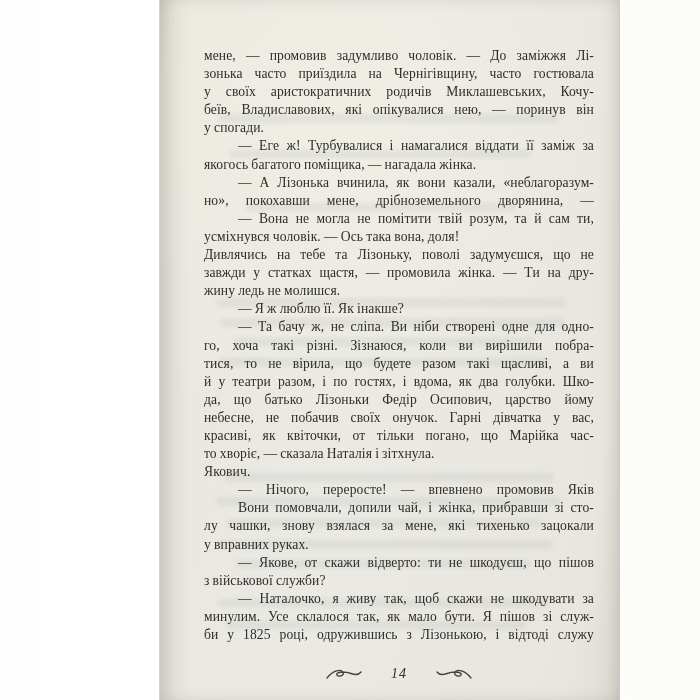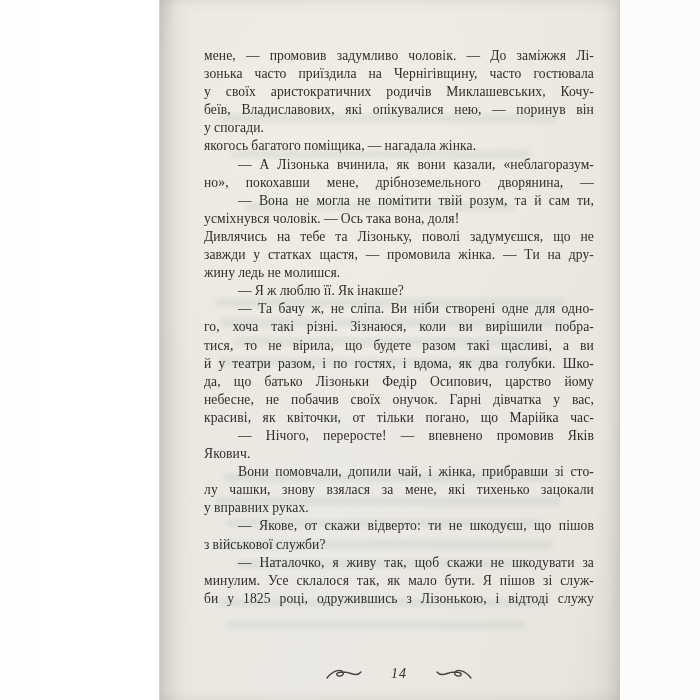--- a/index.html
+++ b/index.html
@@ -79,38 +79,40 @@
       <i style="left:58px;top:599px;width:330px;height:8px"></i>
       <i style="left:66px;top:621px;width:300px;height:8px"></i>
     </div>
 
     <div class="text-block">
         <div class="line">мене, — промовив задумливо чоловік. — До заміжжя Лі-</div>
         <div class="line">зонька часто приїздила на Чернігівщину, часто гостювала</div>
         <div class="line">у своїх аристократичних родичів Миклашевських, Кочу-</div>
         <div class="line">беїв, Владиславових, які опікувалися нею, — поринув він</div>
         <div class="line last">у спогади.</div>
+        <div class="line indent">— Еге ж! Турбувалися і намагалися віддати її заміж за</div>
         <div class="line last">якогось багатого поміщика, — нагадала жінка.</div>
         <div class="line indent">— А Лізонька вчинила, як вони казали, «неблагоразум-</div>
         <div class="line">но», покохавши мене, дрібноземельного дворянина, —</div>
         <div class="line indent">— Вона не могла не помітити твій розум, та й сам ти,</div>
         <div class="line last">усміхнувся чоловік. — Ось така вона, доля!</div>
         <div class="line">Дивлячись на тебе та Лізоньку, поволі задумуєшся, що не</div>
         <div class="line">завжди у статках щастя, — промовила жінка. — Ти на дру-</div>
         <div class="line last">жину ледь не молишся.</div>
         <div class="line indent last">— Я ж люблю її. Як інакше?</div>
         <div class="line indent">— Та бачу ж, не сліпа. Ви ніби створені одне для одно-</div>
         <div class="line">го, хоча такі різні. Зізнаюся, коли ви вирішили побра-</div>
         <div class="line">тися, то не вірила, що будете разом такі щасливі, а ви</div>
         <div class="line">й у театри разом, і по гостях, і вдома, як два голубки. Шко-</div>
         <div class="line">да, що батько Лізоньки Федір Осипович, царство йому</div>
         <div class="line">небесне, не побачив своїх онучок. Гарні дівчатка у вас,</div>
         <div class="line">красиві, як квіточки, от тільки погано, що Марійка час-</div>
+        <div class="line last">то хворіє, — сказала Наталія і зітхнула.</div>
+        <div class="line last">Якович.</div>
         <div class="line indent">— Нічого, переросте! — впевнено промовив Яків</div>
-        <div class="line last">Якович.</div>
         <div class="line indent">Вони помовчали, допили чай, і жінка, прибравши зі сто-</div>
         <div class="line">лу чашки, знову взялася за мене, які тихенько зацокали</div>
         <div class="line last">у вправних руках.</div>
         <div class="line indent">— Якове, от скажи відверто: ти не шкодуєш, що пішов</div>
         <div class="line last">з військової служби?</div>
         <div class="line indent">— Наталочко, я живу так, щоб скажи не шкодувати за</div>
         <div class="line">минулим. Усе склалося так, як мало бути. Я пішов зі служ-</div>
         <div class="line">би у 1825 році, одружившись з Лізонькою, і відтоді служу</div>
       </div>
 

